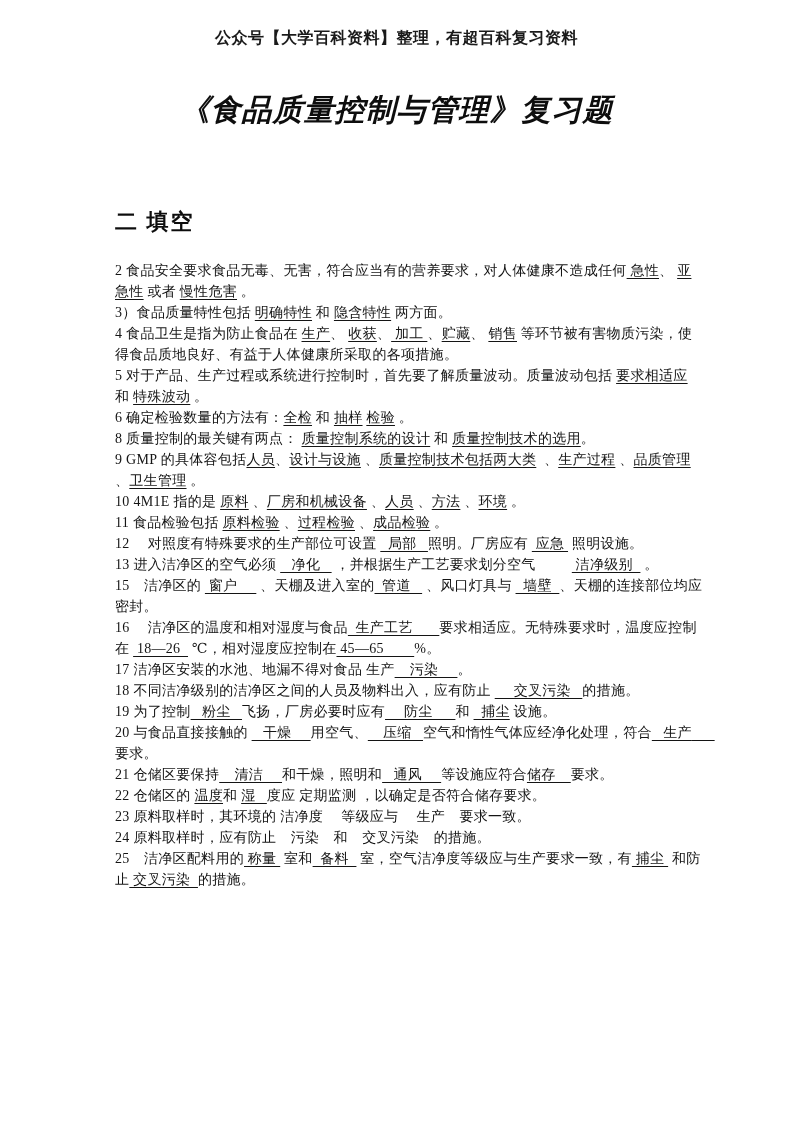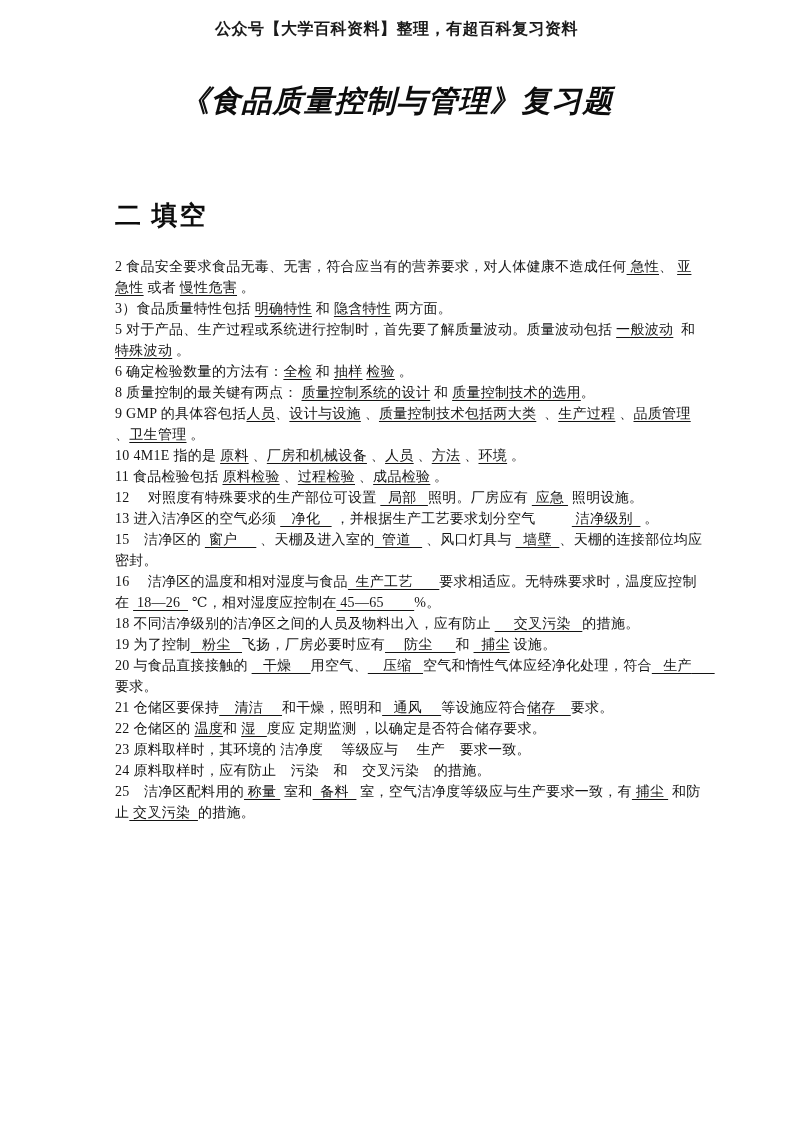--- a/index.html
+++ b/index.html
@@ -10,39 +10,39 @@
   }
   .page {
     position: relative;
     width: 793px;
     height: 1122px;
     background: #ffffff;
     color: #141414;
     overflow: hidden;
   }
   .doc-header {
-    padding-top: 19px;
+    padding-top: 28px;
     text-align: center;
     font-size: 16px;
     font-weight: bold;
     letter-spacing: 0.5px;
     color: #1a1a1a;
   }
   .doc-title {
     margin: 41px 0 0 0;
     text-align: center;
     font-size: 30px;
     font-weight: bold;
     letter-spacing: 1px;
     color: #0d0d0d;
     font-style: italic;
   }
   .section-heading {
     margin: 76px 0 3px 115px;
-    font-size: 26px;
+    font-size: 22px;
     font-weight: bold;
     letter-spacing: 2px;
     color: #0d0d0d;
   }
   .question-list {
     margin: 23px 90px 0 115px;
     width: 590px;
     font-size: 14px;
     line-height: 21px;
     letter-spacing: 0.3px;
@@ -63,30 +63,32 @@
 </head>
 <body>
 
 <div class="page">
   <div class="doc-header">公众号【大学百科资料】整理，有超百科复习资料</div>
   <h1 class="doc-title">《食品质量控制与管理》复习题</h1>
   <h2 class="section-heading">二 填空</h2>
   <div class="question-list">
       <p class="q"><span>2 食品安全要求食品无毒、无害，符合应当有的营养要求，对人体健康不造成任何</span><span class="u"> 急性</span><span>、 </span><span class="u">亚急性</span><span> 或者 </span><span class="u">慢性危害</span><span> 。</span></p>
       <p class="q"><span>3）食品质量特性包括 </span><span class="u">明确特性</span><span> 和 </span><span class="u">隐含特性</span><span> 两方面。</span></p>
-      <p class="q"><span>5 对于产品、生产过程或系统进行控制时，首先要了解质量波动。质量波动包括 </span><span class="u">一般波动</span><span>  和 </span><span class="u">特殊波动</span><span> 。</span></p>
+      <p class="q"><span>4 食品卫生是指为防止食品在 </span><span class="u">生产</span><span>、 </span><span class="u">收获</span><span>、</span><span class="u"> 加工 </span><span>、</span><span class="u">贮藏</span><span>、 </span><span class="u">销售</span><span> 等环节被有害物质污染，使得食品质地良好、有益于人体健康所采取的各项措施。</span></p>
+      <p class="q"><span>5 对于产品、生产过程或系统进行控制时，首先要了解质量波动。质量波动包括 </span><span class="u">要求相适应</span><span>  和 </span><span class="u">特殊波动</span><span> 。</span></p>
       <p class="q"><span>6 确定检验数量的方法有：</span><span class="u">全检</span><span> 和 </span><span class="u">抽样</span><span> </span><span class="u">检验</span><span> 。</span></p>
       <p class="q"><span>8 质量控制的最关键有两点： </span><span class="u">质量控制系统的设计</span><span> 和 </span><span class="u">质量控制技术的选用</span><span>。</span></p>
       <p class="q"><span>9 GMP 的具体容包括</span><span class="u">人员</span><span>、</span><span class="u">设计与设施</span><span> 、</span><span class="u">质量控制技术包括两大类</span><span>  、</span><span class="u">生产过程</span><span> 、</span><span class="u">品质管理</span><span> 、</span><span class="u">卫生管理</span><span> 。</span></p>
       <p class="q"><span>10 4M1E 指的是 </span><span class="u">原料</span><span> 、</span><span class="u">厂房和机械设备</span><span> 、</span><span class="u">人员</span><span> 、</span><span class="u">方法</span><span> 、</span><span class="u">环境</span><span> 。</span></p>
       <p class="q"><span>11 食品检验包括 </span><span class="u">原料检验</span><span> 、</span><span class="u">过程检验</span><span> 、</span><span class="u">成品检验</span><span> 。</span></p>
       <p class="q"><span>12　 对照度有特殊要求的生产部位可设置 </span><span class="u">  局部   </span><span>照明。厂房应有 </span><span class="u"> 应急 </span><span> 照明设施。</span></p>
       <p class="q"><span>13 进入洁净区的空气必须 </span><span class="u">   净化   </span><span> ，并根据生产工艺要求划分空气　　  </span><span class="u"> 洁净级别  </span><span> 。</span></p>
       <p class="q"><span>15　洁净区的 </span><span class="u"> 窗户     </span><span> 、天棚及进入室的</span><span class="u">  管道   </span><span> 、风口灯具与 </span><span class="u">  墙壁  </span><span>、天棚的连接部位均应密封。</span></p>
       <p class="q"><span>16　 洁净区的温度和相对湿度与食品</span><span class="u">  生产工艺       </span><span>要求相适应。无特殊要求时，温度应控制在 </span><span class="u"> 18—26  </span><span> ℃，相对湿度应控制在</span><span class="u"> 45—65        </span><span>%。</span></p>
+      <p class="q"><span>17 洁净区安装的水池、地漏不得对食品 生产</span><span class="u">    污染     </span><span>。</span></p>
       <p class="q"><span>18 不同洁净级别的洁净区之间的人员及物料出入，应有防止 </span><span class="u">     交叉污染   </span><span>的措施。</span></p>
       <p class="q"><span>19 为了控制</span><span class="u">   粉尘   </span><span>飞扬，厂房必要时应有</span><span class="u">     防尘      </span><span>和 </span><span class="u">  捕尘</span><span> 设施。</span></p>
       <p class="q"><span>20 与食品直接接触的 </span><span class="u">   干燥     </span><span>用空气、</span><span class="u">    压缩   </span><span>空气和惰性气体应经净化处理，符合</span><span class="u">   生产      </span><span>要求。</span></p>
       <p class="q"><span>21 仓储区要保持</span><span class="u">    清洁     </span><span>和干燥，照明和</span><span class="u">   通风     </span><span>等设施应符合</span><span class="u">储存    </span><span>要求。</span></p>
       <p class="q"><span>22 仓储区的 </span><span class="u">温度</span><span>和 </span><span class="u">湿   </span><span>度应 定期监测 ，以确定是否符合储存要求。</span></p>
       <p class="q"><span>23 原料取样时，其环境的 洁净度　 等级应与　 生产　要求一致。</span></p>
       <p class="q"><span>24 原料取样时，应有防止　污染　和　交叉污染　的措施。</span></p>
       <p class="q"><span>25　洁净区配料用的</span><span class="u"> 称量 </span><span> 室和</span><span class="u">  备料  </span><span> 室，空气洁净度等级应与生产要求一致，有</span><span class="u"> 捕尘 </span><span> 和防止</span><span class="u"> 交叉污染  </span><span>的措施。</span></p>
     </div>
 </div>

